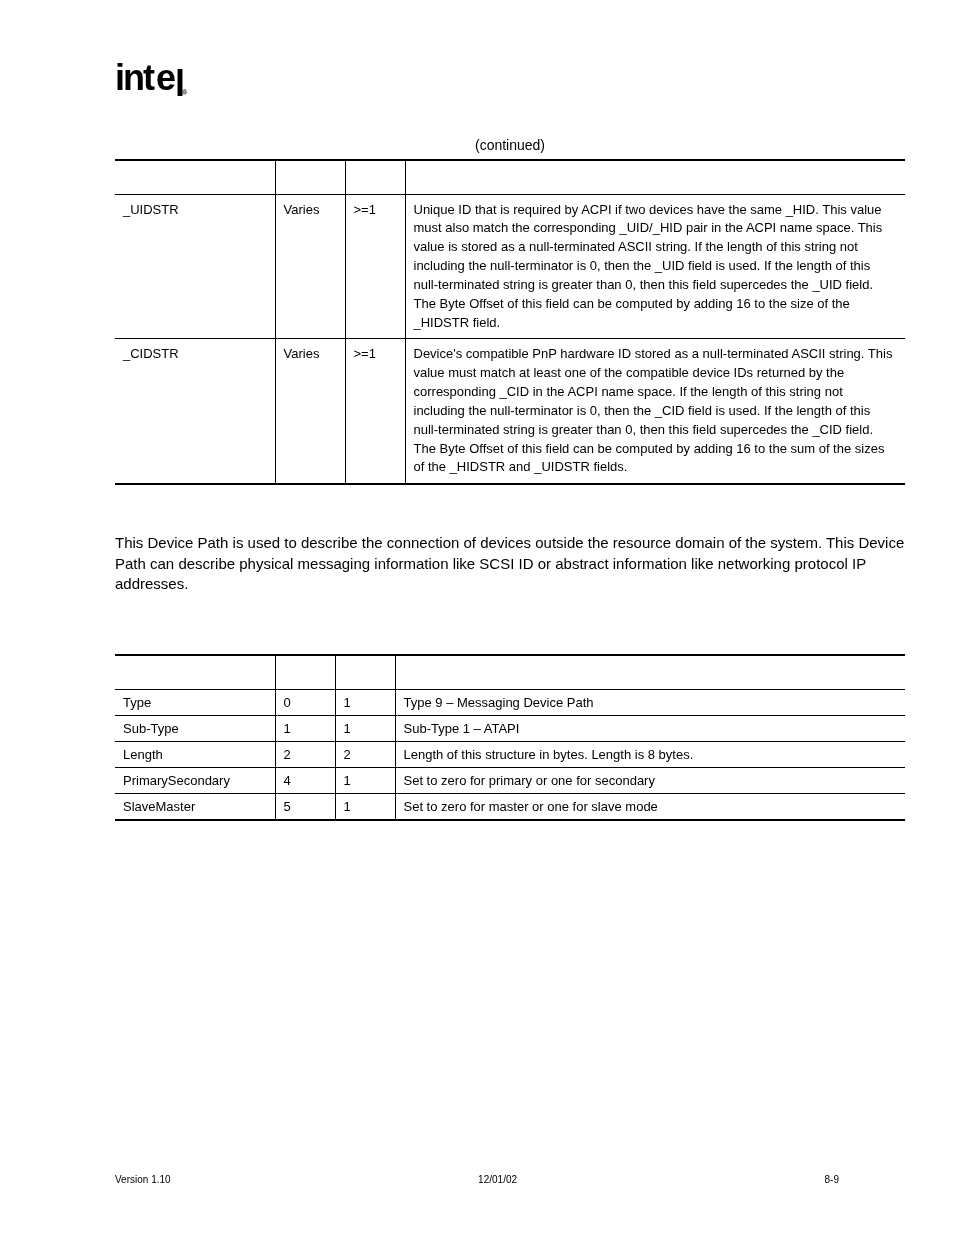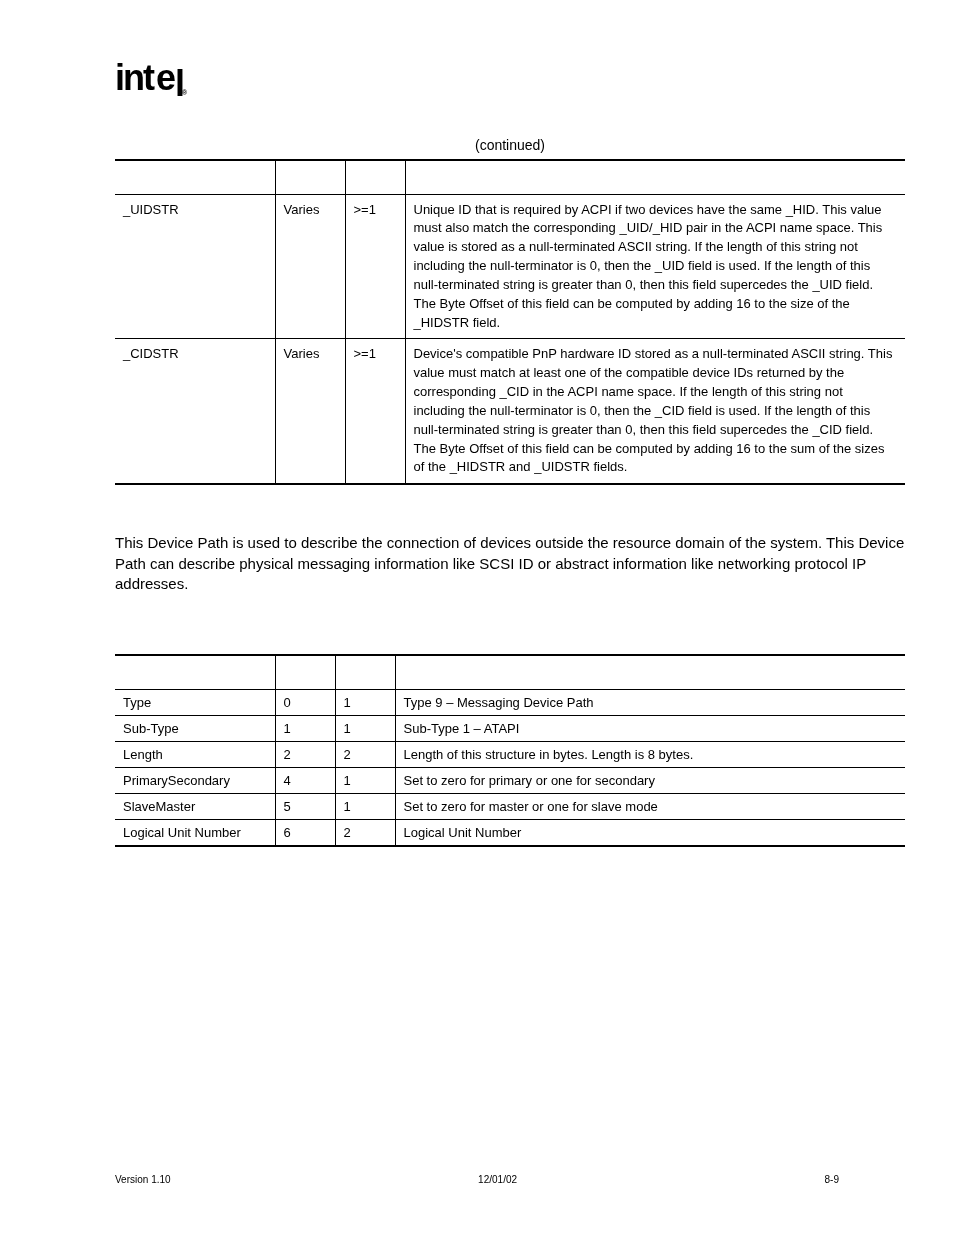--- a/index.html
+++ b/index.html
@@ -184,26 +184,20 @@
         <td>4</td>
         <td>1</td>
         <td>Set to zero for primary or one for secondary</td>
       </tr>
       <tr>
         <td>SlaveMaster</td>
         <td>5</td>
         <td>1</td>
         <td>Set to zero for master or one for slave mode</td>
       </tr>
-      <tr>
-        <td>Logical Unit Number</td>
-        <td>6</td>
-        <td>2</td>
-        <td>Logical Unit Number</td>
-      </tr>
     </tbody>
   </table>
 
 </div>
 
 <div class="footer">
   <span>Version 1.10</span>
   <span>12/01/02</span>
   <span>8-9</span>
 </div>

